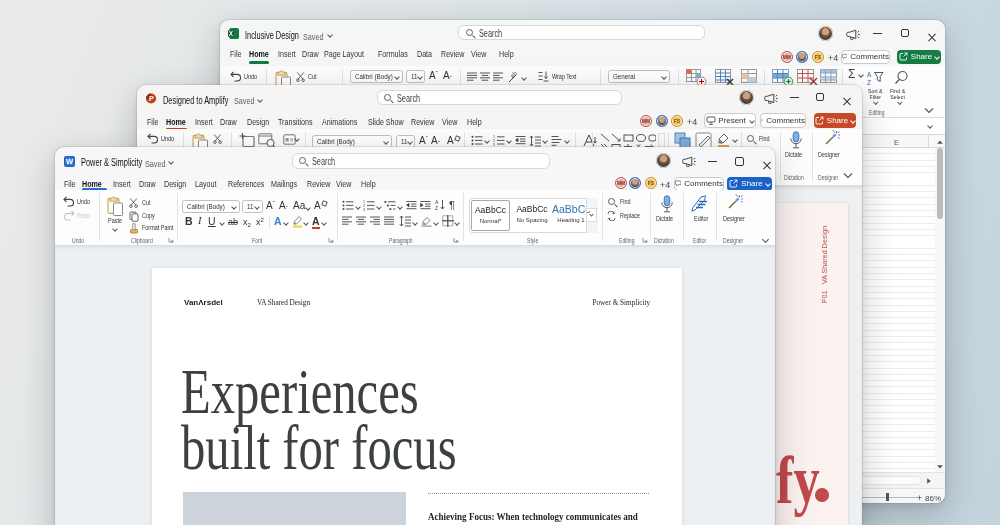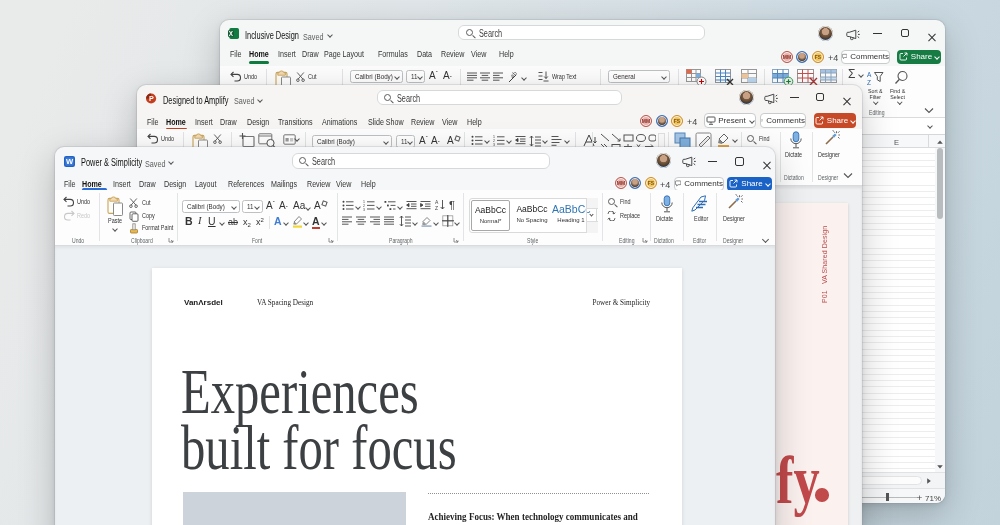--- a/index.html
+++ b/index.html
@@ -233,21 +233,21 @@
   <div class="a" style="left:634px;top:456px;width:68px;height:9px;background:#fcfcfd;border:1px solid #e2e3e5;border-radius:4.5px;"></div>
   <svg class="a" style="left:706px;top:457px" width="6" height="8" viewBox="0 0 6 8">
         <path d="M1.2 1.2 L1.2 6.8 L4.8 4 Z" fill="#555"></path>
       </svg>
   
   <div class="a" style="left:0;top:468px;width:725px;height:15px;background:#f6f7f8;border-top:1px solid #e0e2e3;"></div>
   <div class="a" style="left:637px;top:476px;width:3px;height:1px;background:#666;"></div>
   <div class="a" style="left:641px;top:476.5px;width:57px;height:1px;background:#b8babb;"></div>
   <div class="a" style="left:666px;top:473px;width:2.5px;height:8px;background:#555;"></div>
   <div class="a" style="left:697px;top:473px;font-size:9px;color:#444;">+</div>
-  <div class="a" style="left:705px;top:473.5px;font-size:8px;color:#444;">71%</div>
+  <div class="a" style="left:705px;top:473.5px;font-size:8px;color:#444;">86%</div>
  </div>
 </div>
 
 <div class="win" id="pp">
  <div class="a" style="left:0;top:0;width:725px;height:460px;overflow:hidden;border-radius:9px 9px 0 0;">
   
   <svg class="a" style="left:8.5px;top:7.5px" width="11" height="11" viewBox="0 0 13 13">
         <circle cx="6" cy="6.5" r="6" fill="#c43e1c"></circle>
         <path d="M6 0.5 A6 6 0 0 0 0 6.5 L6 6.5 Z" fill="#8a2912"></path>
         <text x="6.3" y="9.6" font-size="8.5" font-weight="bold" fill="#fff" text-anchor="middle" font-family="Liberation Sans">P</text>
@@ -690,21 +690,21 @@
           <path d="M14.5 1.2v2M13 2.8l-1.5-1.5M16 2.8l1.5-1.5M16.4 5h2M16 7l1.5 1.5M11.5 1l-0.8-0.8" stroke="#444" stroke-width="0.8"></path>
         </svg>
    <div class="lbl7" style="left:668px;top:25px;">Designer</div>
    <div class="glabel" style="left:668px;top:47px;">Designer</div>
    <span class="cv" style="position:absolute;left:708px;top:47px;width:5px;height:5px;"></span>
   </div>
   
   <div class="a" style="left:0;top:99px;width:720px;height:299px;background:#edf0f3;box-shadow:inset 0 2px 3px rgba(0,0,0,.05);"></div>
   <div class="a" id="wd-doc" style="left:97px;top:121px;width:530px;height:277px;background:#fff;box-shadow:0 1px 4px rgba(0,0,0,.12);font-family:'Liberation Serif',serif;">
    <div class="a" style="left:32px;top:30px;font-size:8px;font-weight:bold;color:#1a1a1a;font-family:'Liberation Sans';letter-spacing:0;">Van<span>Λ</span>rsdel</div>
-   <div class="a" style="left:105px;top:31px;font-size:7.2px;color:#222;">VA Spacing Design</div>
+   <div class="a" style="left:105px;top:31px;font-size:7.2px;color:#222;">VA Shared Design</div>
    <div class="a" style="right:32px;top:31px;font-size:7.2px;color:#222;">Power &amp; Simplicity</div>
    <div class="a" style="left:29px;top:96px;font-size:64px;line-height:56px;color:#3d4043;transform:scaleX(.76);transform-origin:0 0;">Experiences<br>built for focus</div>
    <div class="a" style="left:31px;top:224px;width:223px;height:53px;background:#ccd3da;"></div>
    <div class="a" style="left:276px;top:225px;width:221px;border-top:1.5px dotted #8a9199;"></div>
    <div class="a" style="left:276px;top:243px;font-size:10.5px;font-weight:bold;color:#1f1f1f;transform:scaleX(.86);transform-origin:0 0;white-space:nowrap;">Achieving Focus: When technology communicates and</div>
   </div>
  </div>
 </div>
 
 </body></html>

